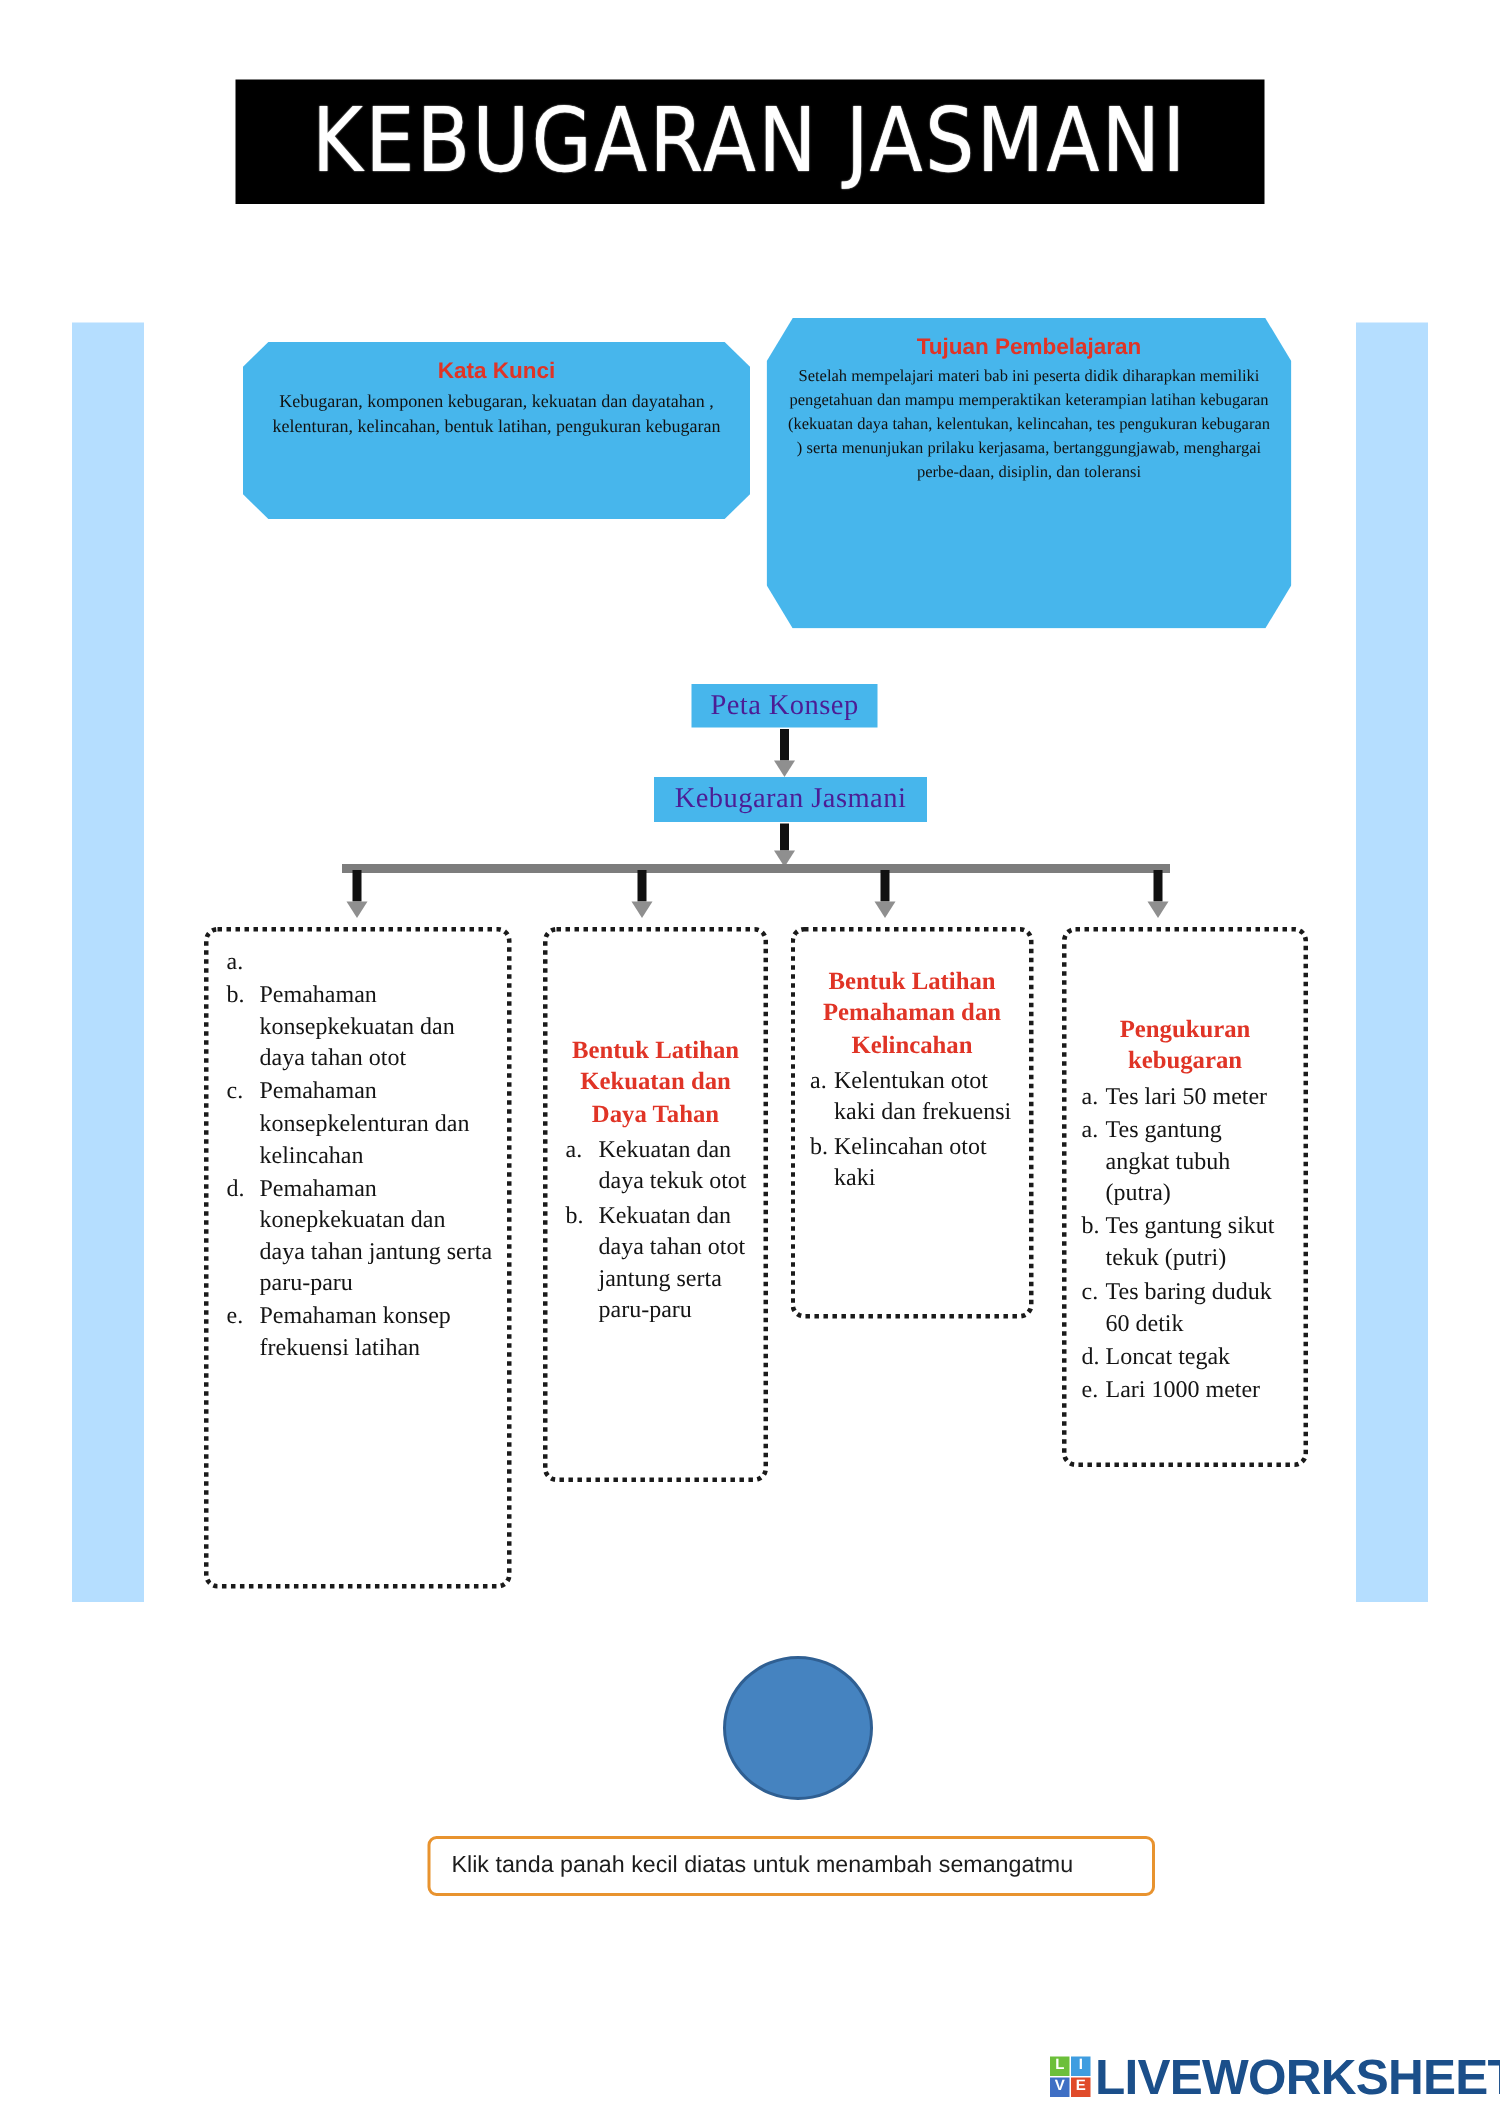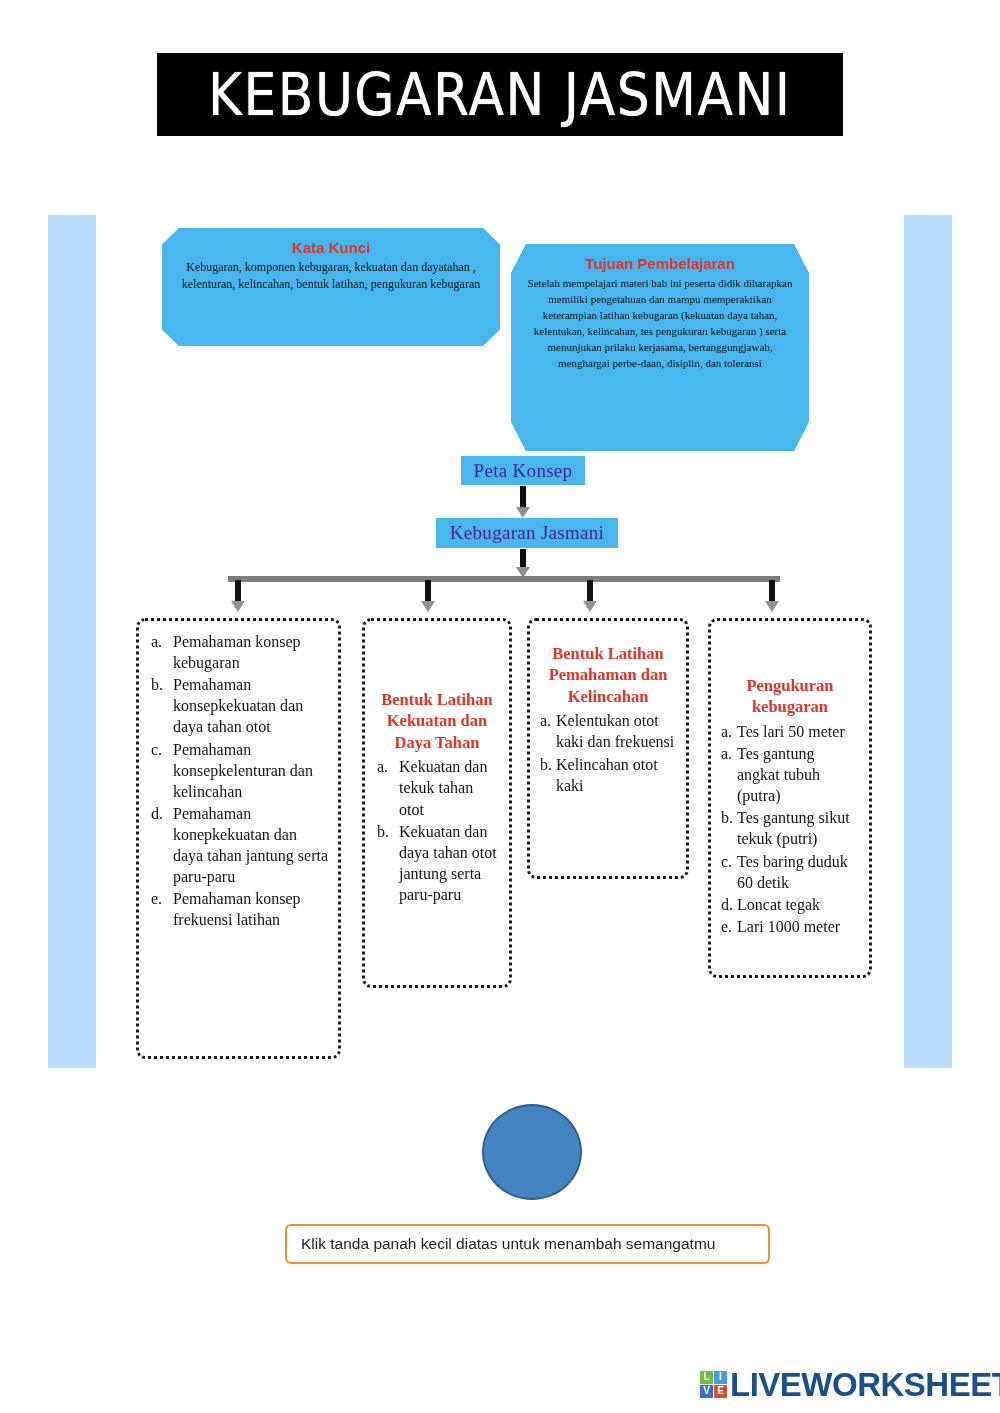--- a/index.html
+++ b/index.html
@@ -64,22 +64,22 @@
     text-align: center;
   }
   #kata-kunci-box {
     left: 162px;
     top: 228px;
     width: 338px;
     height: 118px;
   }
   #tujuan-box {
     left: 511px;
-    top: 244px;
-    width: 298px;
+    top: 212px;
+    width: 350px;
     height: 207px;
   }
   .box-heading {
     color: #e03426;
     font-weight: bold;
     font-size: 15px;
     line-height: 1.28;
     margin: 0 0 2px 0;
     font-family: Liberation Sans, sans-serif;
   }
@@ -335,21 +335,20 @@
     </div>
   <div class="arrow branch-arrow" id="branch-4">
       <div class="shaft"></div>
       <div class="head"></div>
     </div>
 
   <div class="concept-box" id="concept-box-1">
     <ul class="concept-list">
       <li>
           <span class="marker">a.</span>
-          <span class="itext">Pemahaman konsep kebugaran</span>
         </li>
       <li>
           <span class="marker">b.</span>
           <span class="itext">Pemahaman konsepkekuatan dan daya tahan otot</span>
         </li>
       <li>
           <span class="marker">c.</span>
           <span class="itext">Pemahaman konsepkelenturan dan kelincahan</span>
         </li>
       <li>
@@ -361,21 +360,21 @@
           <span class="itext">Pemahaman konsep frekuensi latihan</span>
         </li>
     </ul>
   </div>
 
   <div class="concept-box" id="concept-box-2">
     <p class="concept-title">Bentuk Latihan Kekuatan dan Daya Tahan</p>
     <ul class="concept-list">
       <li>
           <span class="marker">a.</span>
-          <span class="itext">Kekuatan dan tekuk tahan otot</span>
+          <span class="itext">Kekuatan dan daya tekuk otot</span>
         </li>
       <li>
           <span class="marker">b.</span>
           <span class="itext">Kekuatan dan daya tahan otot jantung serta paru-paru</span>
         </li>
     </ul>
   </div>
 
   <div class="concept-box" id="concept-box-3">
     <p class="concept-title">Bentuk Latihan Pemahaman dan Kelincahan</p>

